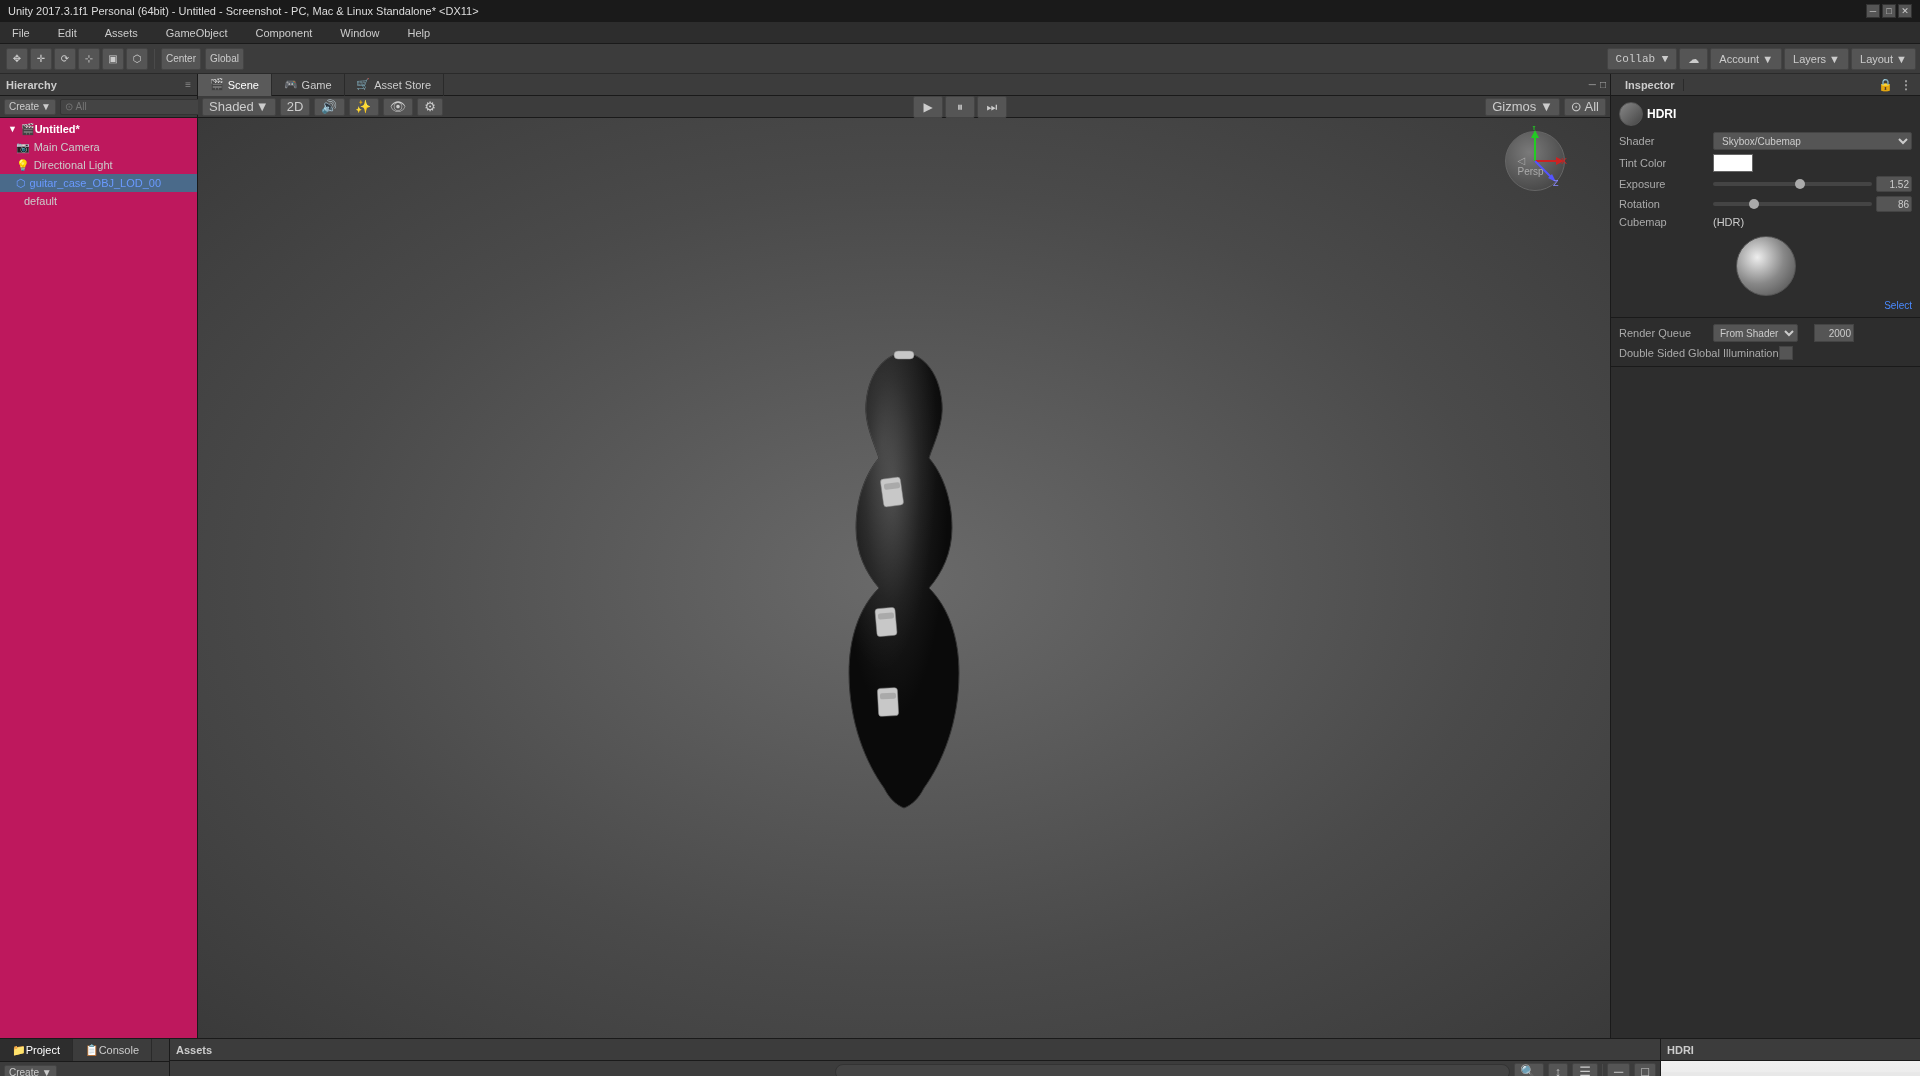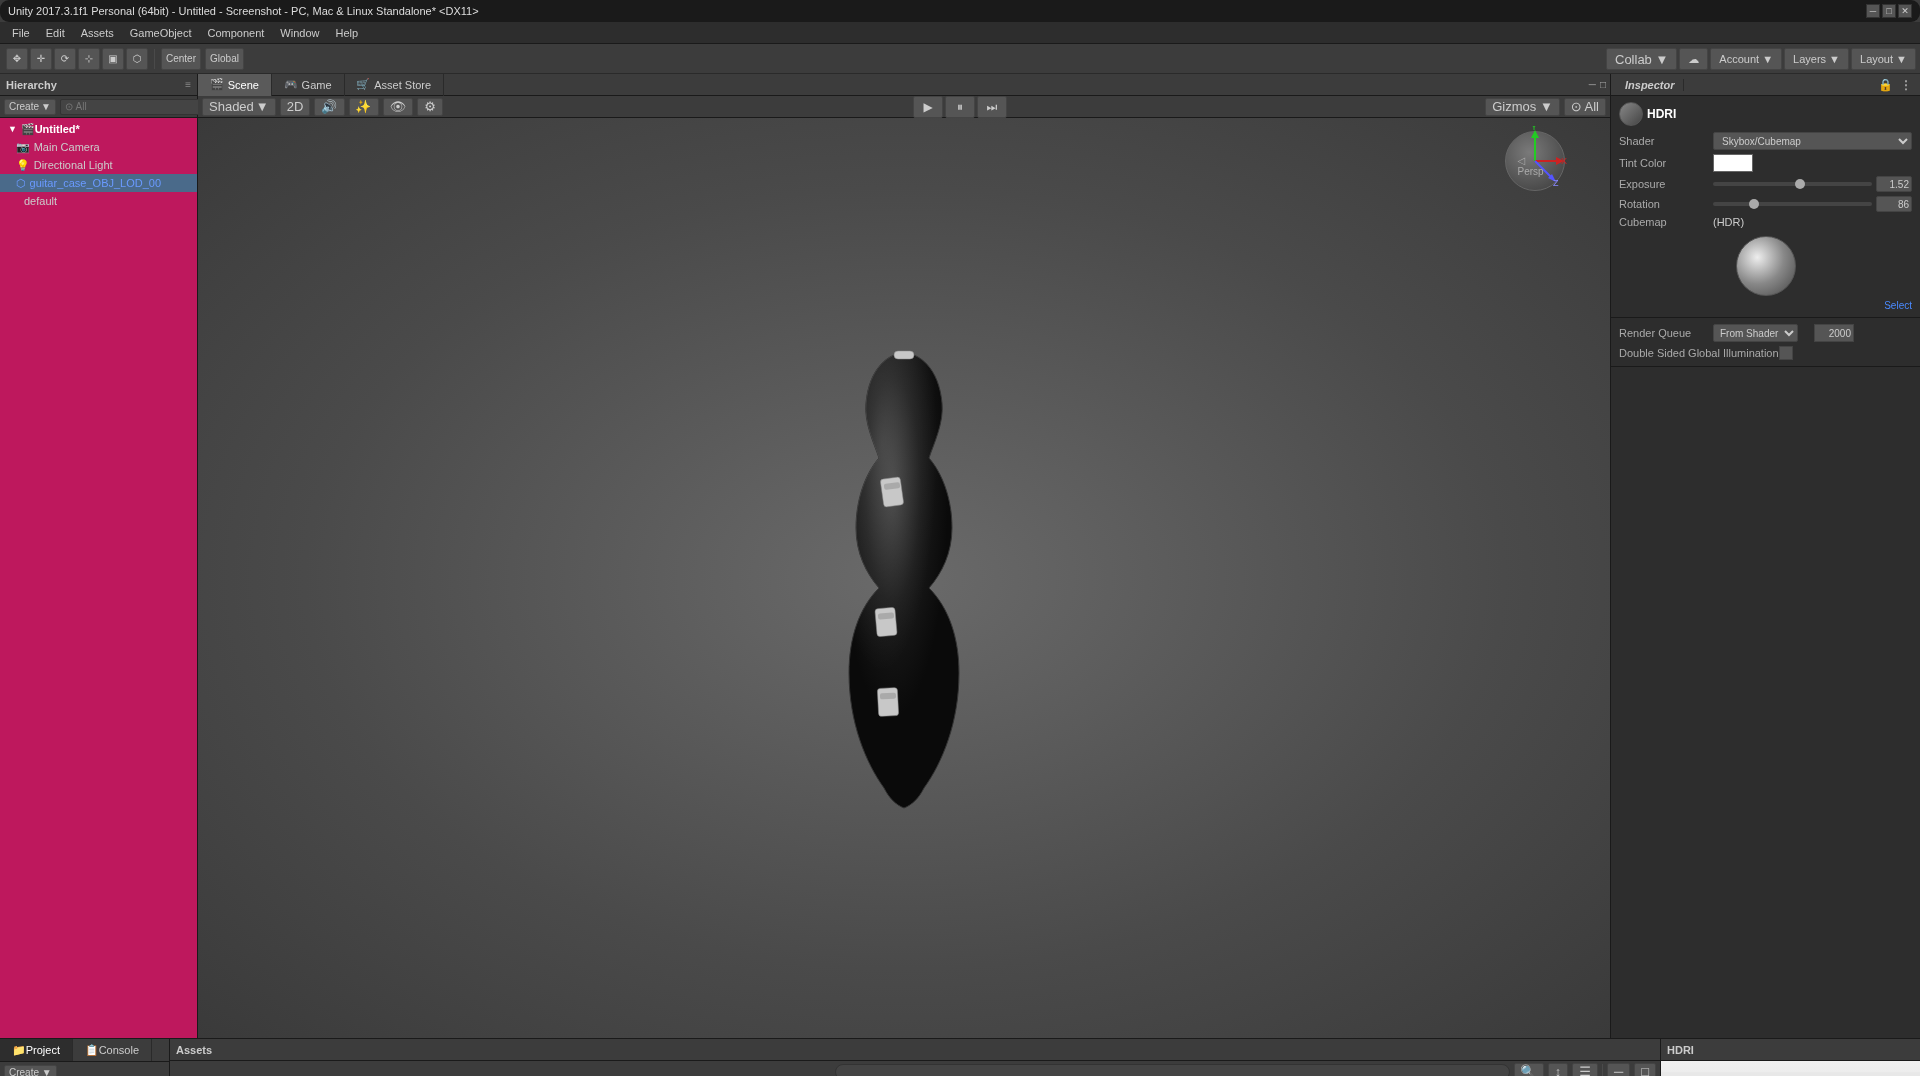--- a/index.html
+++ b/index.html
@@ -1,26 +1,26 @@
 <!DOCTYPE html>
 <html><head>
   <meta charset="utf-8">
   <style>
     * { margin: 0; padding: 0; box-sizing: border-box; }
     body { width: 1920px; height: 1076px; overflow: hidden; font-family: 'Arial', sans-serif; font-size: 11px; background: #3c3c3c; color: #ddd; user-select: none; }
 
     
     #title-bar {
-      width: 100%; height: 22px; background: #1a1a1a; display: flex; align-items: center; justify-content: space-between; padding: 0 8px; border-radius: 9px;
+      width: 100%; height: 22px; background: #1a1a1a; display: flex; align-items: center; justify-content: space-between; padding: 0 8px;
     }
     .title-btn { width: 14px; height: 14px; background: #555; border: 1px solid #333; font-size: 9px; display: flex; align-items: center; justify-content: center; color: #ccc; cursor: pointer; }
 
     
     #menu-bar {
-      width: 100%; height: 22px; background: #2d2d2d; display: flex; align-items: center; padding: 0 4px; gap: 0; border-bottom: 1px solid #1a1a1a;
+      width: 100%; height: 22px; background: #2d2d2d; display: flex; align-items: center; padding: 0 4px; gap: 12px; border-bottom: 1px solid #1a1a1a;
     }
     .menu-item { padding: 2px 8px; font-size: 11px; color: #ccc; cursor: pointer; border-radius: 2px; }
 
     
     #toolbar {
       width: 100%; height: 30px; background: #3c3c3c; display: flex; align-items: center; padding: 0 6px; gap: 4px; border-bottom: 1px solid #2a2a2a;
     }
     .toolbar-btn {
       height: 22px; min-width: 22px; background: #555; border: 1px solid #444; border-radius: 2px; display: flex; align-items: center; justify-content: center; font-size: 10px; color: #ccc; cursor: pointer; padding: 0 4px;
     }
@@ -169,21 +169,21 @@
     }
     #hdri-preview-img {
       flex: 1; background: #1a1a1a; position: relative; overflow: hidden;
     }
     .hdri-bg {
       width: 100%; height: 100%; background: linear-gradient(180deg, #f0f0f0 0%, #e0e0e0 30%, #333 50%, #111 80%, #0a0a0a 100%);
     }
 
     
     .collab-btn {
-      height: 22px; background: #555; border: 1px solid #444; border-radius: 2px; display: flex; align-items: center; padding: 0 8px; font-size: 13px; color: #ccc; cursor: pointer; gap: 2px;
+      height: 22px; background: #555; border: 1px solid #444; border-radius: 2px; display: flex; align-items: center; padding: 0 8px; font-size: 11px; color: #ccc; cursor: pointer; gap: 2px; font-family: Liberation Mono, monospace;
     }
 
     
     #bottom-tabs { display: flex; background: #3c3c3c; border-bottom: 1px solid #1a1a1a; }
     .bottom-tab {
       height: 22px; padding: 0 12px; display: flex; align-items: center; font-size: 11px; color: #ccc; cursor: pointer; border-right: 1px solid #2a2a2a;
     }
     .bottom-tab.active { background: #2d2d2d; color: #fff; }
 
     
@@ -388,21 +388,21 @@
         <div class="gizmo-label">
           <span>◁ Persp</span>
         </div>
       </div>
     </div>
   </div>
 
   <div id="inspector-panel">
     <div id="inspector-header">
       <div style="display:flex;gap:0;">
-        <span style="padding:0 8px;cursor:pointer;border-right:1px solid #2a2a2a;font-style:italic;">Inspector</span>
+        <span style="padding:0 8px;cursor:pointer;border-right:1px solid #2a2a2a;">Inspector</span>
       </div>
       <div class="inspector-icons">
         <div class="inspector-icon-btn">🔒</div>
         <div class="inspector-icon-btn">⋮</div>
       </div>
     </div>
 
     <div class="inspector-section">
       <div class="inspector-title-row">
         <div class="inspector-icon-circle"></div>

